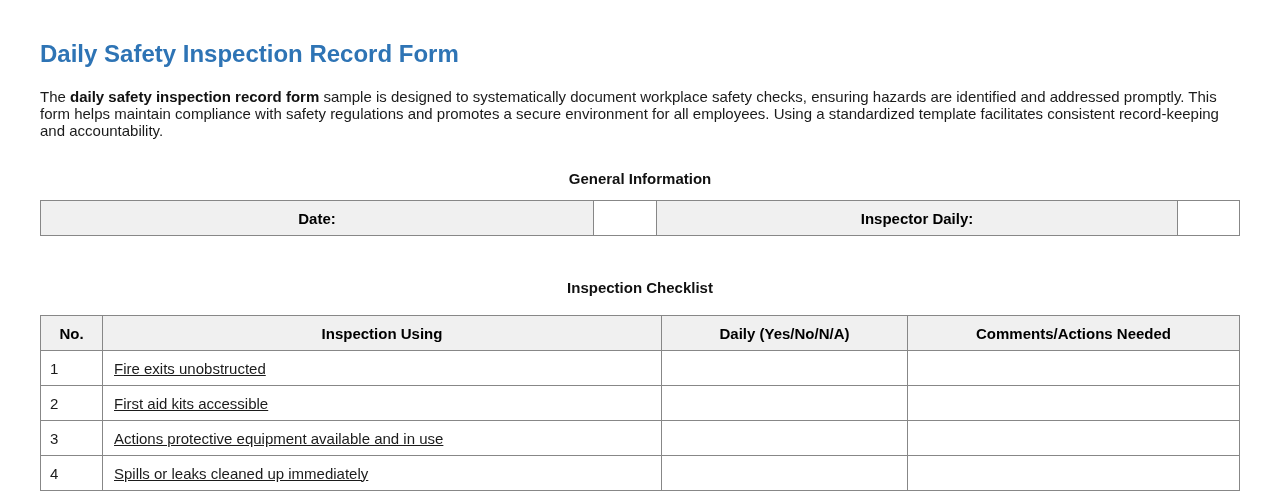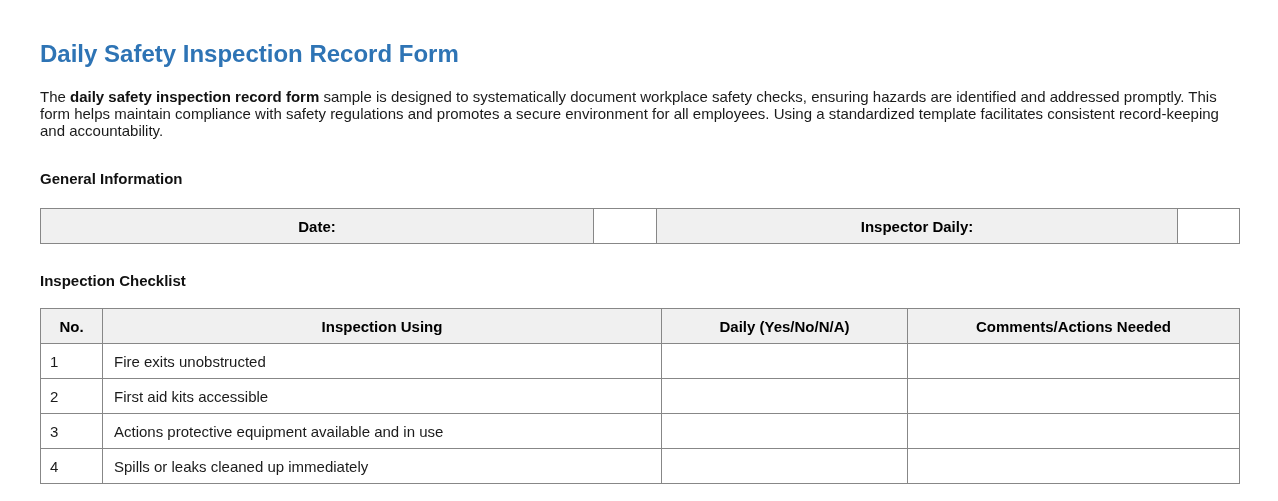--- a/index.html
+++ b/index.html
@@ -32,47 +32,48 @@
     font-size:15px;
     line-height:17px;
     color:#1b1b1b;
   }
   p.intro b{color:#111;}
   h2.section{
     font-size:15px;
     line-height:18px;
     font-weight:bold;
     color:#111;
+    text-align:center;
   }
   h2.gi{margin-top:31px;}
-  h2.ic{margin-top:28px;}
+  h2.ic{margin-top:43px;}
   table{
     border-collapse:collapse;
     table-layout:fixed;
     width:1199px;
   }
-  .info-table{margin-top:20px;padding-left:42px;}
+  .info-table{margin-top:12px;padding-left:42px;}
   .check-table{margin-top:18px;}
   td{
     border:1px solid var(--border);
     height:35px;
     font-size:15px;
     vertical-align:middle;
     background:#ffffff;
     overflow:hidden;
     white-space:nowrap;
   }
   td.label, td.head{
     background:var(--cell-bg);
     font-weight:bold;
     text-align:center;
     color:#000;
   }
   td.num{padding-left:9px;text-align:left;}
-  td.item{padding-left:11px;text-align:left;}
+  td.item{padding-left:11px;text-align:left;text-decoration:underline;}
 </style>
 </head>
 <body>
 
 <div class="page">
 
   <h1 class="title">Daily Safety Inspection Record Form</h1>
 
   <p class="intro"><span>The </span><b>daily safety inspection record form</b><span> sample is designed to systematically document workplace safety checks, ensuring hazards are identified and addressed promptly. This form helps maintain compliance with safety regulations and promotes a secure environment for all employees. Using a standardized template facilitates consistent record-keeping and accountability.</span></p>
 

